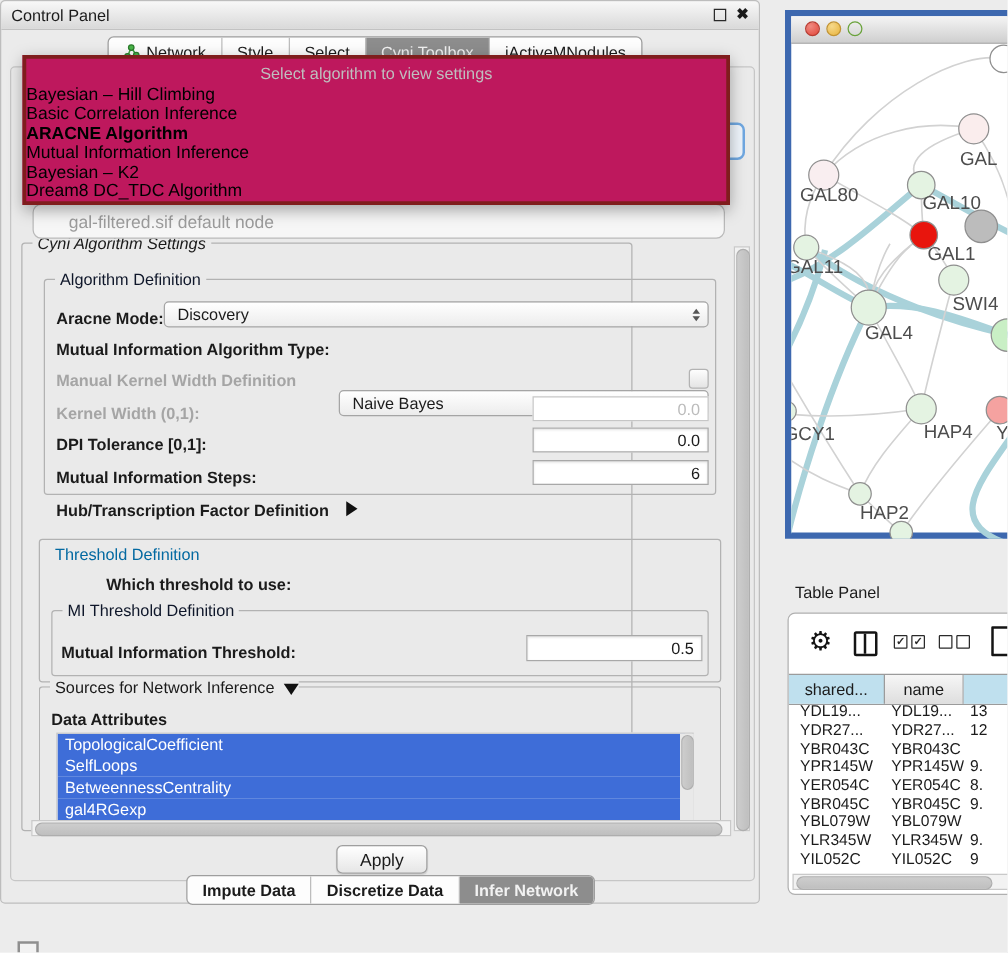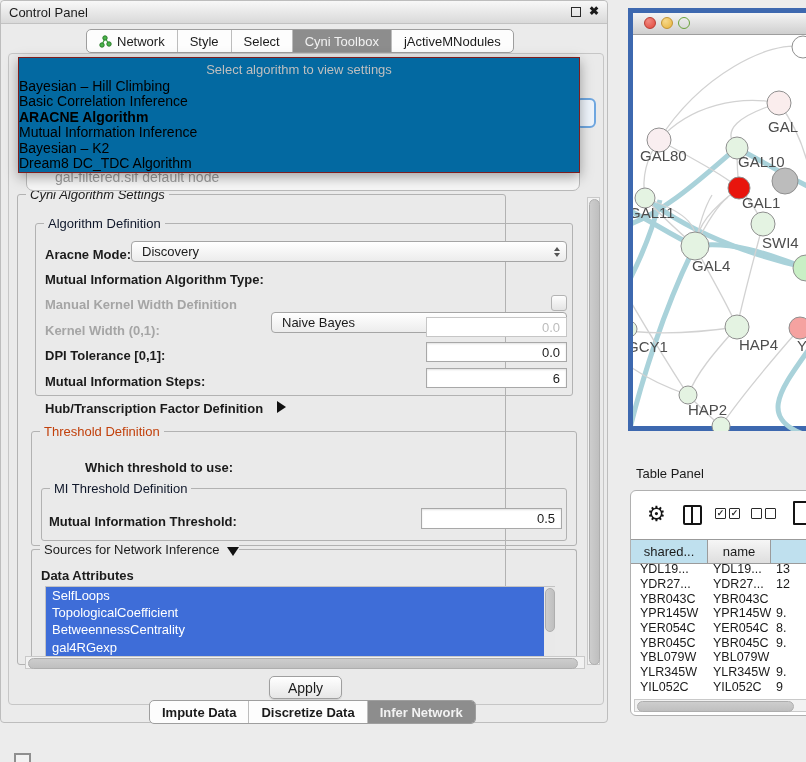--- a/index.html
+++ b/index.html
@@ -18,36 +18,36 @@
   .tabbar{position:absolute;left:85px;top:28px;height:22px;display:flex;background:#fdfdfd;
           border:1px solid #9e9e9e;border-radius:5px;overflow:hidden;font-size:13px;}
   .tabseg{display:flex;align-items:center;justify-content:center;padding:0 12px;border-right:1px solid #bdbdbd;white-space:nowrap;}
   .tabseg:last-child{border-right:none;}
   .tabseg.sel{background:#8d8d8d;color:#f2f2f2;}
   .net-icon{width:13px;height:13px;margin-right:5px;}
   
   .cp-body{position:absolute;left:7px;top:52px;width:594px;height:650px;border:1px solid #c6c6c6;
            border-radius:4px;background:#eaeaea;}
   
-  .popup{position:absolute;left:18px;top:57px;width:560px;height:114px;background:#0369a1;
-         border:1px solid #7f1d1d;box-shadow:0 4px 12px rgba(0,0,0,.35);z-index:40;}
+  .popup{position:absolute;left:18px;top:44px;width:560px;height:114px;background:#be185d;
+         border:3px solid #7f1d1d;box-shadow:0 4px 12px rgba(0,0,0,.35);z-index:40;}
   .pop-placeholder{text-align:center;color:#bfbfbf;font-size:13px;padding-top:4px;height:17px;}
   .pop-item{font-size:14px;line-height:15.4px;padding-left:0;color:#000;white-space:nowrap;}
   .pop-item.bold{font-weight:bold;}
   
   .ghost-combo{position:absolute;left:25px;top:162px;width:552px;height:26px;border:1px solid #b9b9b9;
                border-radius:7px;background:#f6f6f6;z-index:10;display:flex;align-items:center;}
   .ghost-combo span{color:#9c9c9c;font-size:14px;margin-left:28px;}
   .focus-combo-btn{position:absolute;left:574px;top:97px;width:17px;height:26px;border:2px solid #6fa7e0;
                    border-radius:6px;background:#eef4fb;z-index:9;}
   
   .fieldset{position:absolute;border:1px solid #b2b2b2;border-radius:3px;box-sizing:border-box;}
   .legend{position:absolute;top:-8px;left:8px;background:#eaeaea;padding:0 4px;font-size:13px;white-space:nowrap;}
   .legend.blue{color:#0f172a;}
-  .legend.green{color:#c2410c;}
+  .legend.green{color:#0369a1;margin-top:12px;}
   .lbl{position:absolute;font-size:13px;font-weight:bold;white-space:nowrap;}
   .lbl.gray{color:#a5a5a5;}
   
   .combo{position:absolute;border:1px solid #a5a5a5;border-radius:4px;background:linear-gradient(#ffffff,#ececec);
          font-size:13px;display:flex;align-items:center;padding-left:10px;box-sizing:border-box;}
   .arrows{position:absolute;right:6px;top:50%;transform:translateY(-50%);display:flex;flex-direction:column;gap:2px;}
   .tri-up{width:0;height:0;border-left:3.5px solid transparent;border-right:3.5px solid transparent;border-bottom:4.5px solid #555;}
   .tri-dn{width:0;height:0;border-left:3.5px solid transparent;border-right:3.5px solid transparent;border-top:4.5px solid #555;}
   
   .field{position:absolute;border:1px solid #a8a8a8;background:#fff;font-size:13px;display:flex;align-items:center;
@@ -209,22 +209,22 @@
     </div>
 
     <div class="fieldset" style="left:30px;top:548px;width:546px;height:114px;border-bottom:none;">
       <span class="legend">
         <span>Sources for Network Inference</span>
         <span class="expander down" style="position:relative;display:inline-block;top:2px;left:4px;"></span>
       </span>
     </div>
     <span class="lbl" style="left:40px;top:567px;">Data Attributes</span>
     <div class="attr-list">
+        <div class="attr-item">TopologicalCoefficient</div>
         <div class="attr-item">SelfLoops</div>
-        <div class="attr-item">TopologicalCoefficient</div>
         <div class="attr-item">BetweennessCentrality</div>
         <div class="attr-item">gal4RGexp</div>
       </div>
     <div class="scroll" style="left:543px;top:586px;width:11px;height:69px;border:none;background:#e9e9e9;">
       <div class="thumb" style="left:1px;top:1px;width:8px;height:42px;"></div>
     </div>
 
     <div class="scroll" style="left:24px;top:655px;width:560px;height:13px;">
       <div class="thumb h" style="left:2px;top:1px;width:548px;height:9px;"></div>
     </div>

